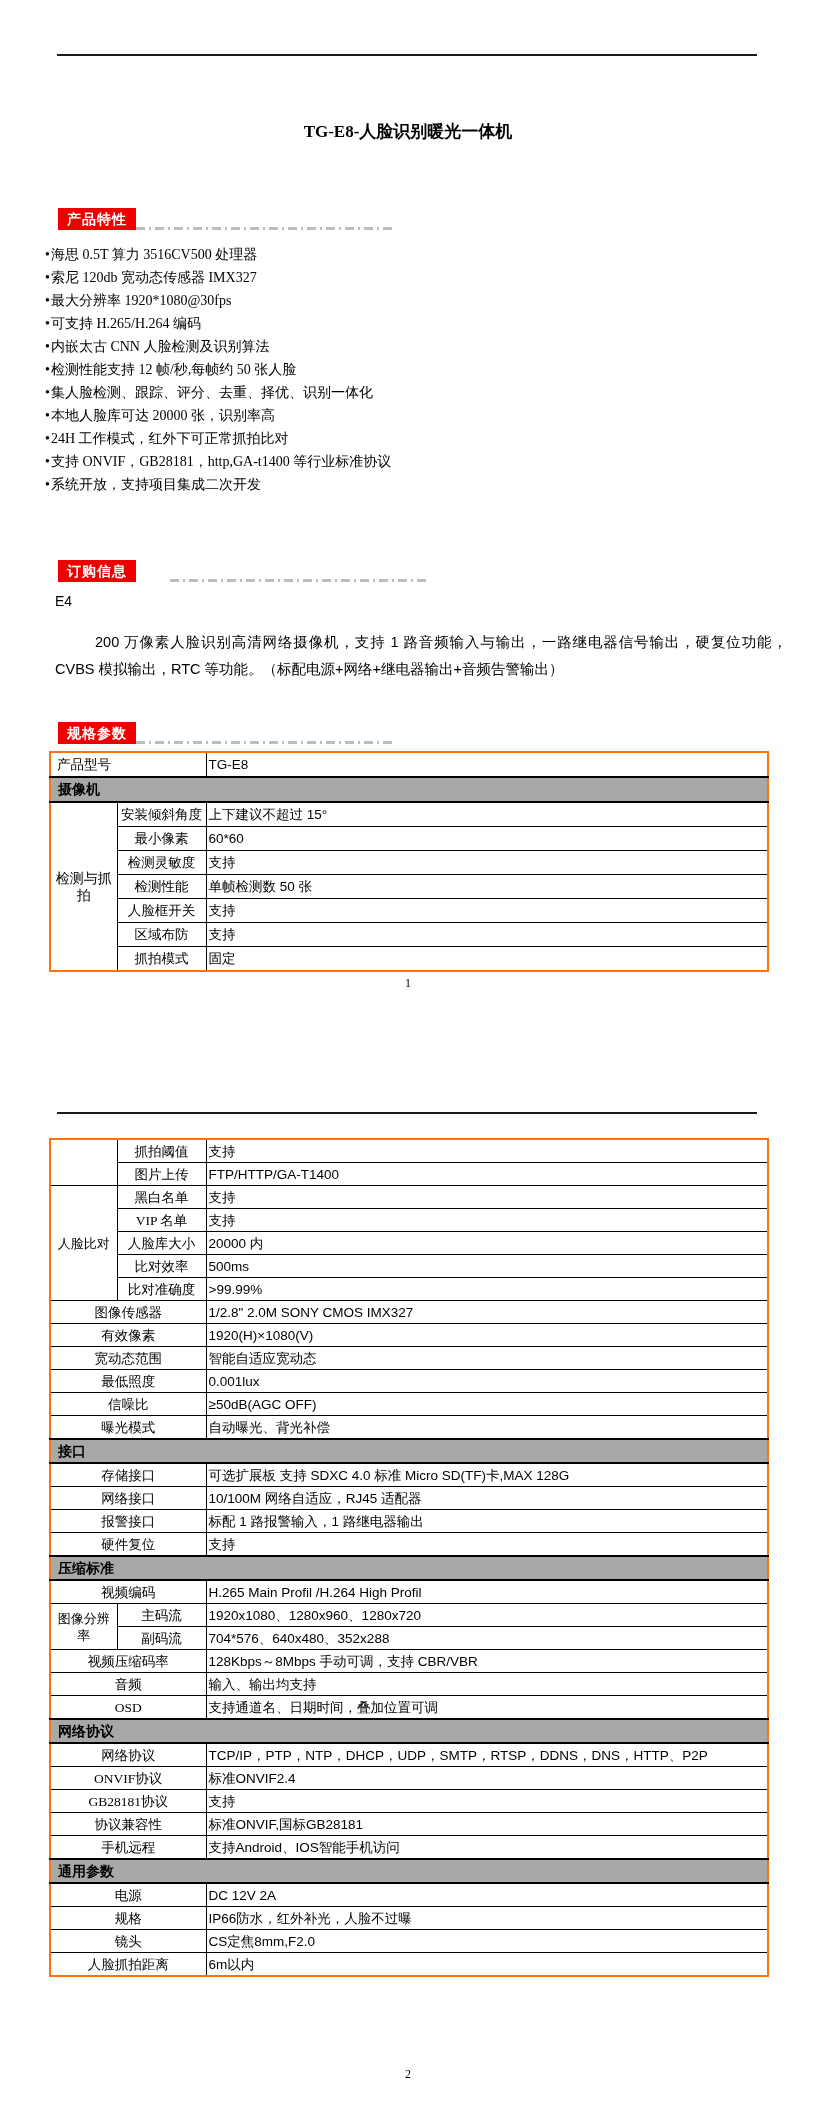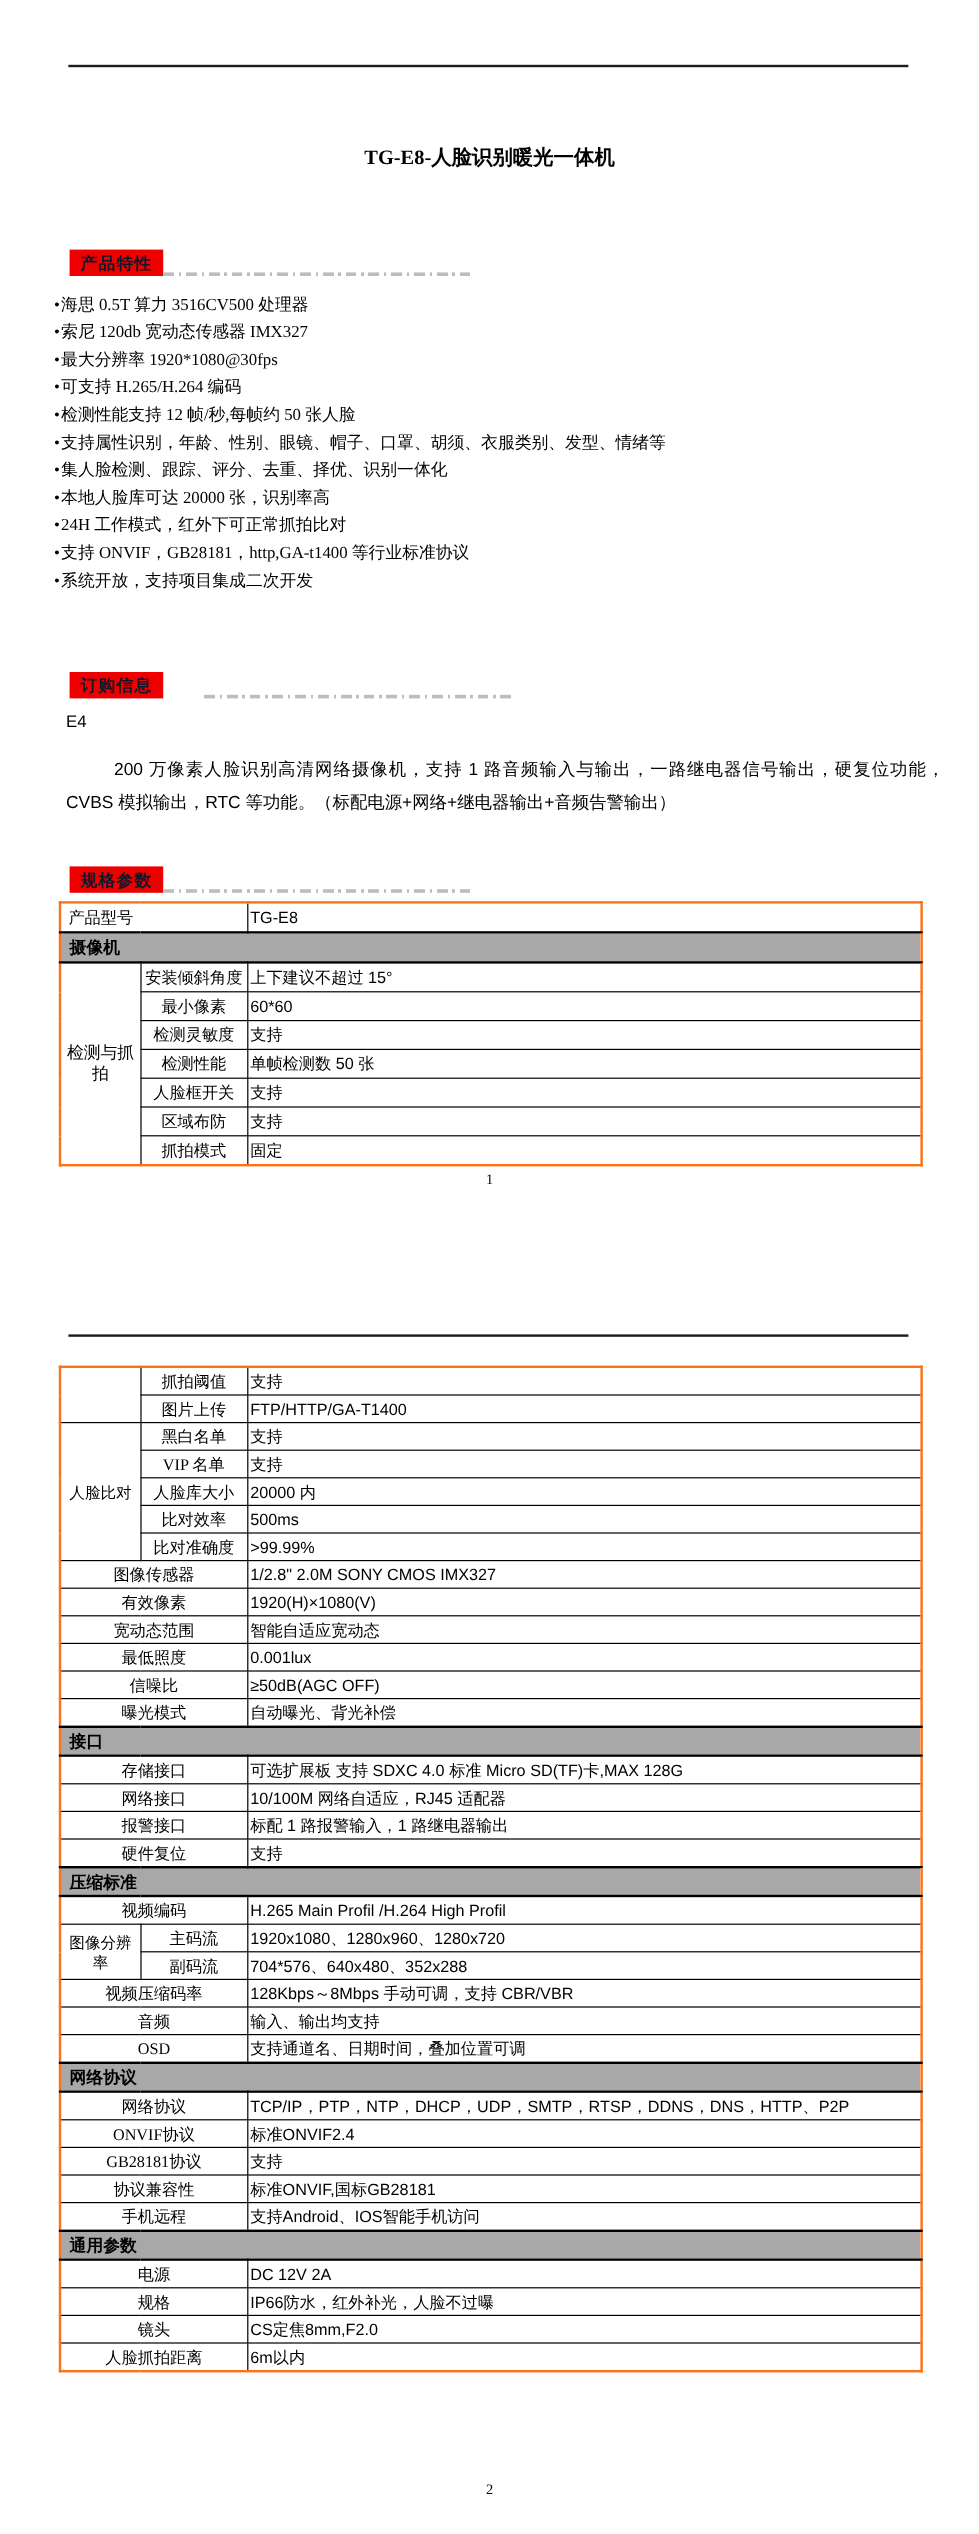--- a/index.html
+++ b/index.html
@@ -14,21 +14,21 @@
   .rule-p2{margin-top:56px;}
 
   .doc-title{
     margin:64px 0 0;text-align:center;
     font-family:"Liberation Serif","DejaVu Serif",serif;
     font-weight:bold;font-size:17px;line-height:24px;
   }
 
   .badge-row{display:flex;align-items:flex-end;margin-left:58px;}
   .badge{
-    background:#ee0000;color:#0f172a;font-weight:bold;
+    background:#ee0000;color:#ffffff;font-weight:bold;
     font-size:14px;line-height:22px;padding:0 9px;letter-spacing:1px;
   }
   .dash{
     width:258px;height:3px;margin-bottom:0;
     background:repeating-linear-gradient(to right,#bdbdbd 0 9px,transparent 9px 13px,#bdbdbd 13px 15px,transparent 15px 19px);
   }
   .mt-badge1{margin-top:64px;}
   .mt-badge2{margin-top:64px;gap:34px;}
   .mt-badge3{margin-top:39px;}
 
@@ -93,22 +93,22 @@
   <div class="badge-row mt-badge1">
     <span class="badge">产品特性</span>
     <span class="dash"></span>
   </div>
 
   <ul class="features">
       <li>海思 0.5T 算力 3516CV500 处理器</li>
       <li>索尼 120db 宽动态传感器 IMX327</li>
       <li>最大分辨率 1920*1080@30fps</li>
       <li>可支持 H.265/H.264 编码</li>
+      <li>内嵌太古 CNN 人脸检测及识别算法</li>
       <li>检测性能支持 12 帧/秒,每帧约 50 张人脸</li>
-      <li>支持属性识别，年龄、性别、眼镜、帽子、口罩、胡须、衣服类别、发型、情绪等</li>
       <li>集人脸检测、跟踪、评分、去重、择优、识别一体化</li>
       <li>本地人脸库可达 20000 张，识别率高</li>
       <li>24H 工作模式，红外下可正常抓拍比对</li>
       <li>支持 ONVIF，GB28181，http,GA-t1400 等行业标准协议</li>
       <li>系统开放，支持项目集成二次开发</li>
     </ul>
 
   <div class="badge-row mt-badge2">
     <span class="badge">订购信息</span>
     <span class="dash"></span>

